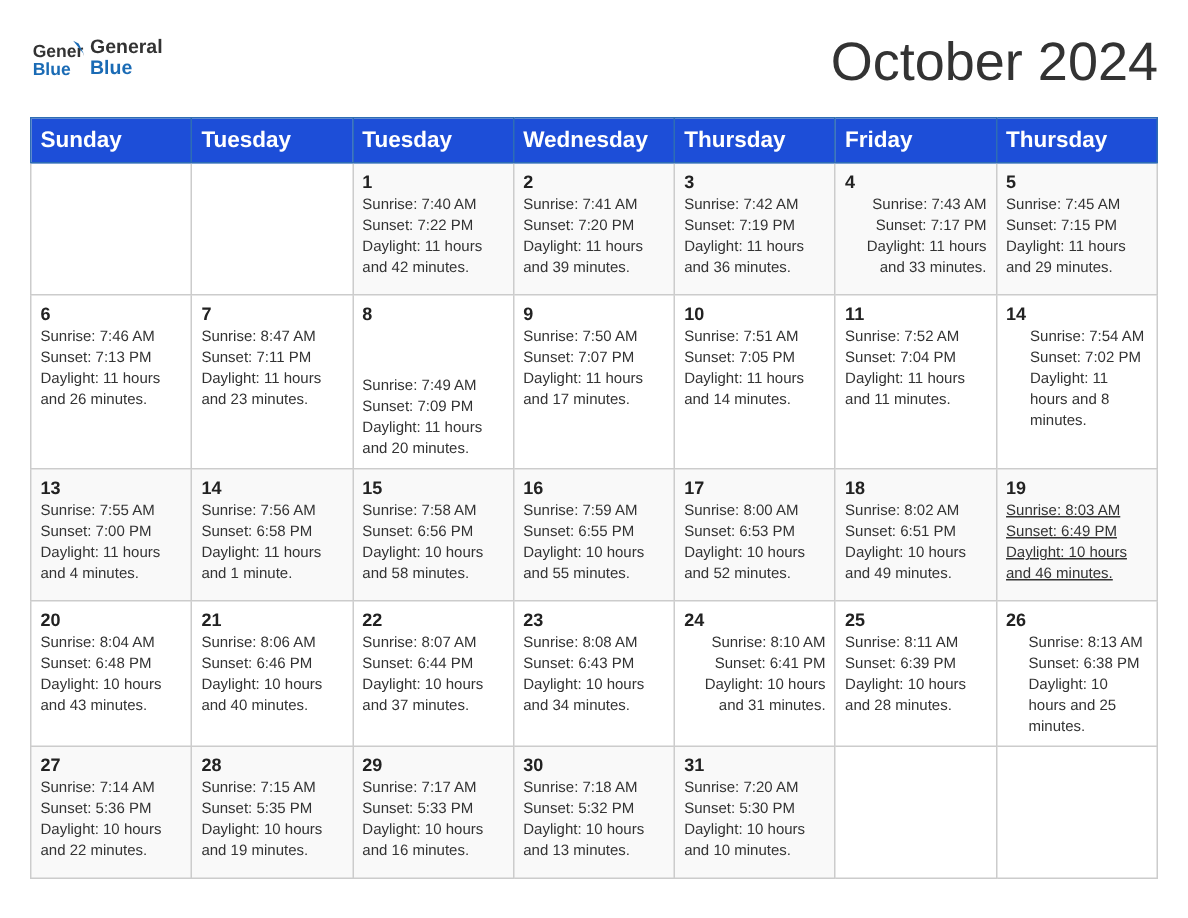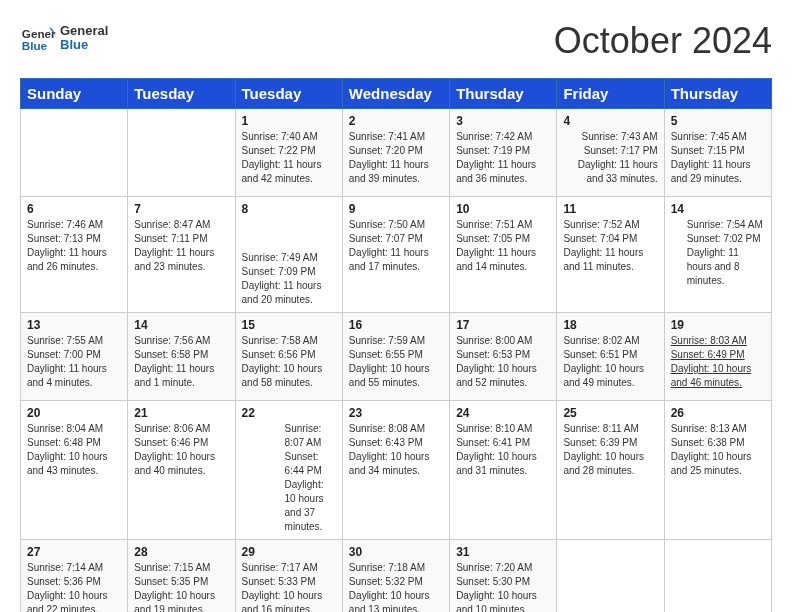--- a/index.html
+++ b/index.html
@@ -242,45 +242,45 @@
 Daylight: 10 hours and 43 minutes.</div>
         </td>
         <td>
           <div class="day-number">21</div>
           <div class="day-detail" style="white-space: pre-line;">Sunrise: 8:06 AM
 Sunset: 6:46 PM
 Daylight: 10 hours and 40 minutes.</div>
         </td>
         <td>
           <div class="day-number">22</div>
-          <div class="day-detail" style="white-space: pre-line; margin-left: 43px;">Sunrise: 8:07 AM
+          <div class="day-detail" style="white-space: pre-line;">Sunrise: 8:07 AM
 Sunset: 6:44 PM
 Daylight: 10 hours and 37 minutes.</div>
         </td>
         <td>
           <div class="day-number">23</div>
           <div class="day-detail" style="white-space: pre-line;">Sunrise: 8:08 AM
 Sunset: 6:43 PM
 Daylight: 10 hours and 34 minutes.</div>
         </td>
         <td>
           <div class="day-number">24</div>
-          <div class="day-detail" style="white-space: pre-line;">Sunrise: 8:10 AM
+          <div class="day-detail" style="white-space: pre-line; text-align: right;">Sunrise: 8:10 AM
 Sunset: 6:41 PM
 Daylight: 10 hours and 31 minutes.</div>
         </td>
         <td>
           <div class="day-number">25</div>
           <div class="day-detail" style="white-space: pre-line;">Sunrise: 8:11 AM
 Sunset: 6:39 PM
 Daylight: 10 hours and 28 minutes.</div>
         </td>
         <td>
           <div class="day-number">26</div>
-          <div class="day-detail" style="white-space: pre-line;">Sunrise: 8:13 AM
+          <div class="day-detail" style="white-space: pre-line; margin-left: 15px;">Sunrise: 8:13 AM
 Sunset: 6:38 PM
 Daylight: 10 hours and 25 minutes.</div>
         </td>
       </tr>
       <tr>
         <td>
           <div class="day-number">27</div>
           <div class="day-detail" style="white-space: pre-line;">Sunrise: 7:14 AM
 Sunset: 5:36 PM
 Daylight: 10 hours and 22 minutes.</div>

